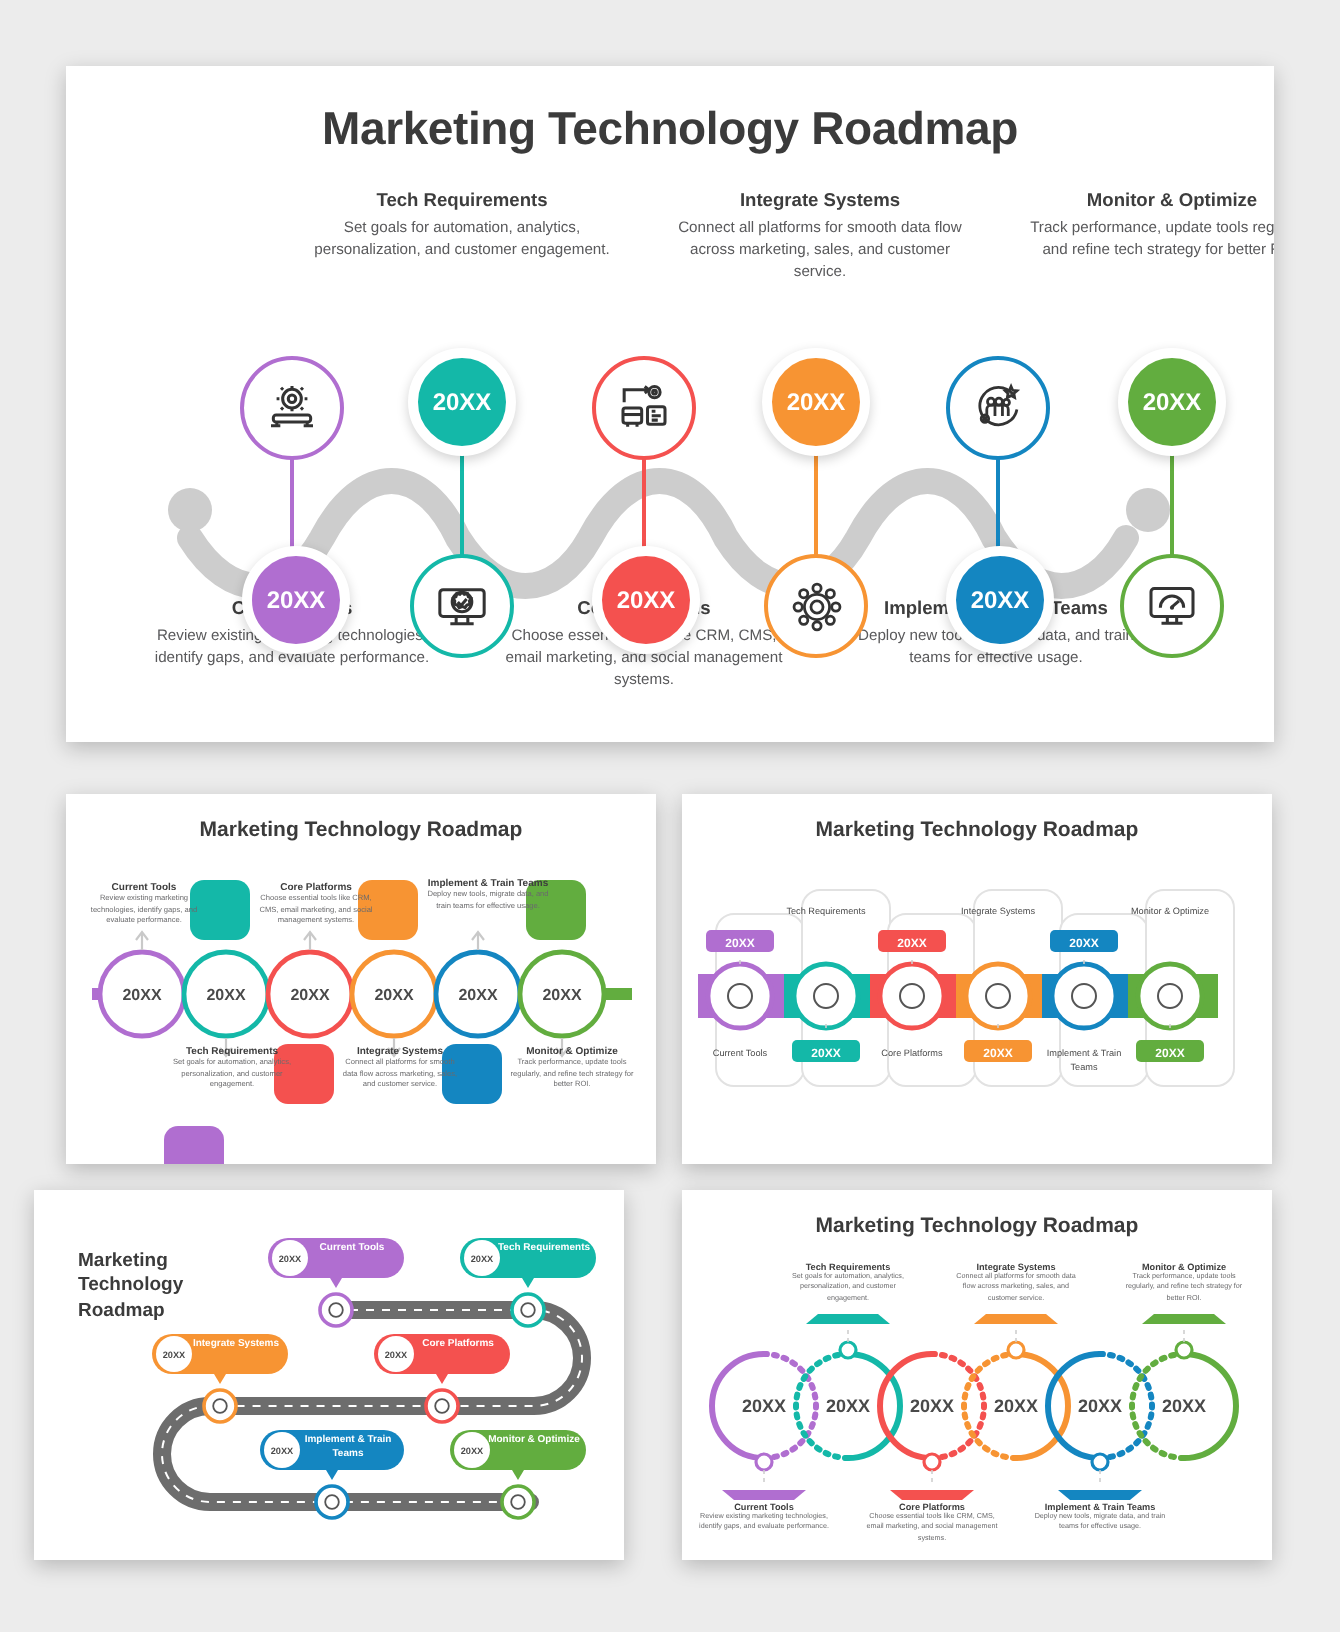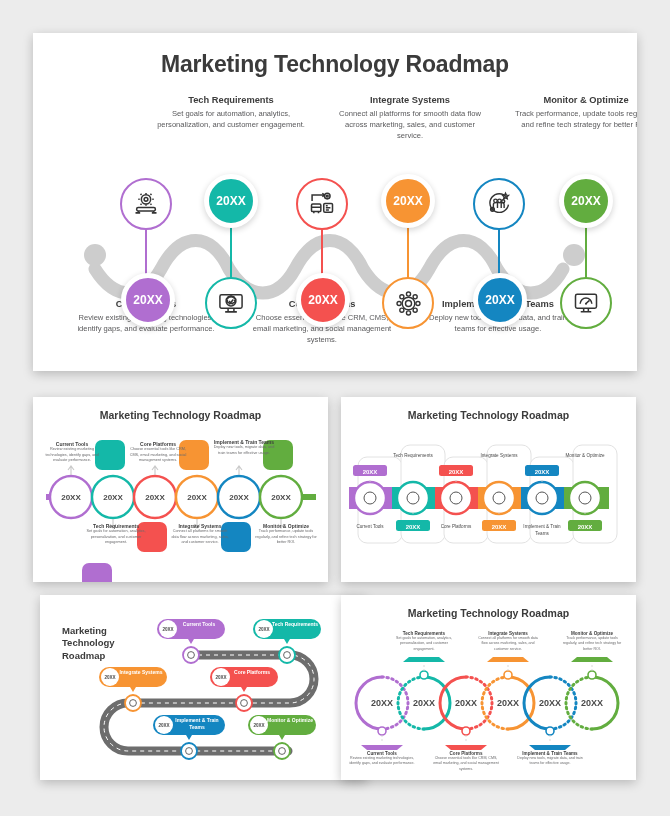--- a/index.html
+++ b/index.html
@@ -43,21 +43,21 @@
     color:#fff;font-weight:bold;font-size:12px;
     border:5px solid #fff;
     box-shadow:0 2px 6px rgba(0,0,0,.18);
   }
   .ico svg{display:block;}
 
   
   .thumb{ width:295px;height:185px; }
   #t1{left:33px;  top:397px;}
   #t2{left:341px; top:397px;}
-  #t3{left:40px;  top:595px;padding-left:32px;}
+  #t3{left:17px;  top:595px;}
   #t4{left:341px; top:595px;}
   .thumb .ttitle{
     position:absolute;left:0;right:0;top:12px;text-align:center;
     font-size:10.5px;font-weight:bold;color:#3b3b3b;
   }
   .thumb svg{position:absolute;left:0;top:0;}
   .tx{position:absolute;text-align:center;}
   .tx .th{font-weight:bold;color:#3d3d3d;}
   .tx .tp{color:#6a6a6c;}
 </style>

